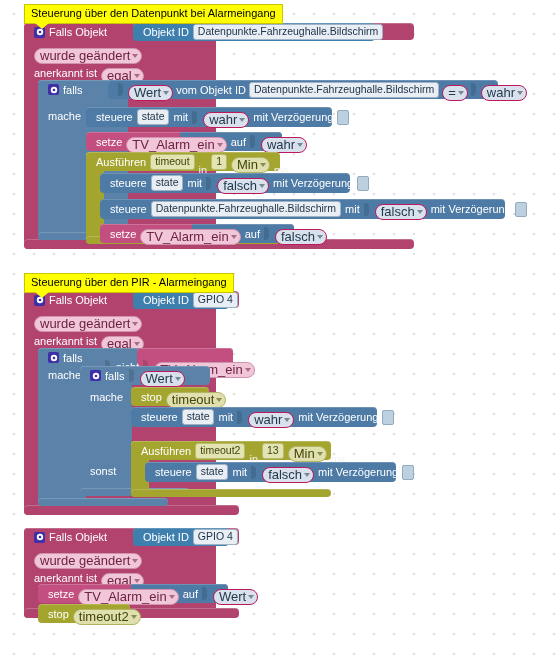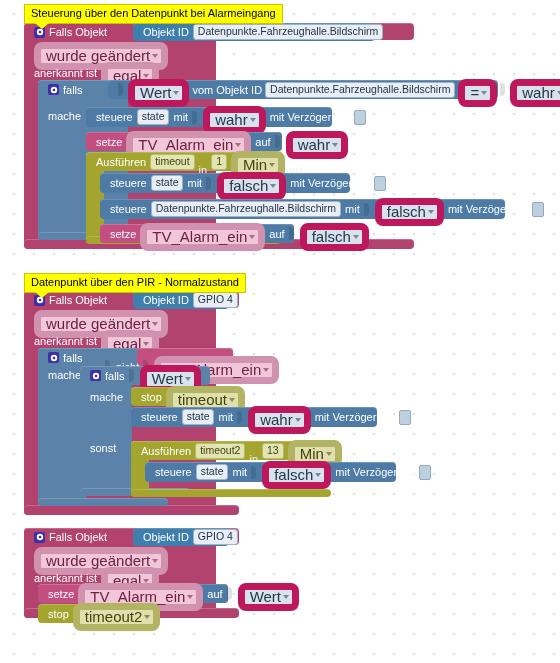--- a/index.html
+++ b/index.html
@@ -56,22 +56,22 @@
   .field{
     background:#e9eef4;color:#20354a;border:1px solid #9fb2c6;border-radius:3px;
     padding:0 4px;height:14px;line-height:13px;font-size:10.5px;display:inline-block;
   }
   .fieldo{
     background:#e3e4b4;color:#43450c;border:1px solid #b9bb6d;border-radius:3px;
     padding:0 4px;height:14px;line-height:13px;font-size:10.5px;display:inline-block;
   }
   
   .dd{
-    background:#d9e2ec;color:#22384d;border:7px solid #be185d;border-radius:8px;
-    padding:0 11px 0 5px;height:14px;line-height:13px;font-size:15px;
+    background:#d9e2ec;color:#22384d;border:1px solid #be185d;border-radius:8px;
+    padding:0 11px 0 5px;height:14px;line-height:13px;font-size:13px;
     display:inline-block;position:relative;margin-top:6px;
   }
   .dd.p{background:#f2c6d9;color:#6c2242;border-color:#d092ae;}
   .dd.o{background:#dfe0ad;color:#43450c;border-color:#b2b463;}
   .dd:after{
     content:"";position:absolute;right:3px;top:5px;
     border-left:3px solid transparent;border-right:3px solid transparent;
     border-top:4px solid rgba(40,60,80,.55);
   }
   .dd.p:after{border-top-color:rgba(108,34,66,.55);}
@@ -218,21 +218,21 @@
   <div class="blk act" style="left:192px;top:224px;width:102px;height:19px;border-radius:0 4px 4px 0;"></div>
   <div class="row" style="left:104px;top:224px;height:19px;">
     <span class="lbl">setze</span>
     <span class="dd p">TV_Alarm_ein</span>
     <span class="lbl">auf</span>
     <span class="notch"></span>
     <span class="dd">falsch</span>
   </div>
 
   <div class="comment abs" style="left:24px;top:273px;">
-    <span>Datenpunkt über den PIR - Normalzustand</span>
+    <span>Steuerung über den PIR - Alarmeingang</span>
   </div>
 
   <div class="blk hat" style="left:24px;top:291px;width:192px;height:224px;"></div>
   <div class="blk hat" style="left:24px;top:291px;width:215px;height:17px;"></div>
   <div class="blk hat" style="left:24px;top:505px;width:215px;height:10px;"></div>
 
   <div class="row" style="left:28px;top:291px;height:18px;">
     <span class="gear">
       <svg width="8" height="8" viewBox="0 0 8 8">
           <circle cx="4" cy="4" r="3.2" fill="#ffffff"></circle>
@@ -292,21 +292,21 @@
           <circle cx="4" cy="4" r="1.3" fill="#3d2fa8"></circle>
         </svg>
     </span>
     <span class="lbl">falls</span>
     <span class="notch"></span>
     <span class="dd">Wert</span>
   </div>
   <div class="row" style="left:84px;top:387px;">
     <span class="lbl">mache</span>
   </div>
-  <div class="row" style="left:84px;top:438px;">
+  <div class="row" style="left:84px;top:461px;">
     <span class="lbl">sonst</span>
   </div>
 
   <div class="blk timer" style="left:131px;top:387px;width:78px;height:19px;"></div>
   <div class="row" style="left:135px;top:387px;height:19px;">
     <span class="lbl">stop</span>
     <span class="dd o">timeout</span>
   </div>
 
   <div class="blk act" style="left:131px;top:407px;width:246px;height:20px;"></div>

